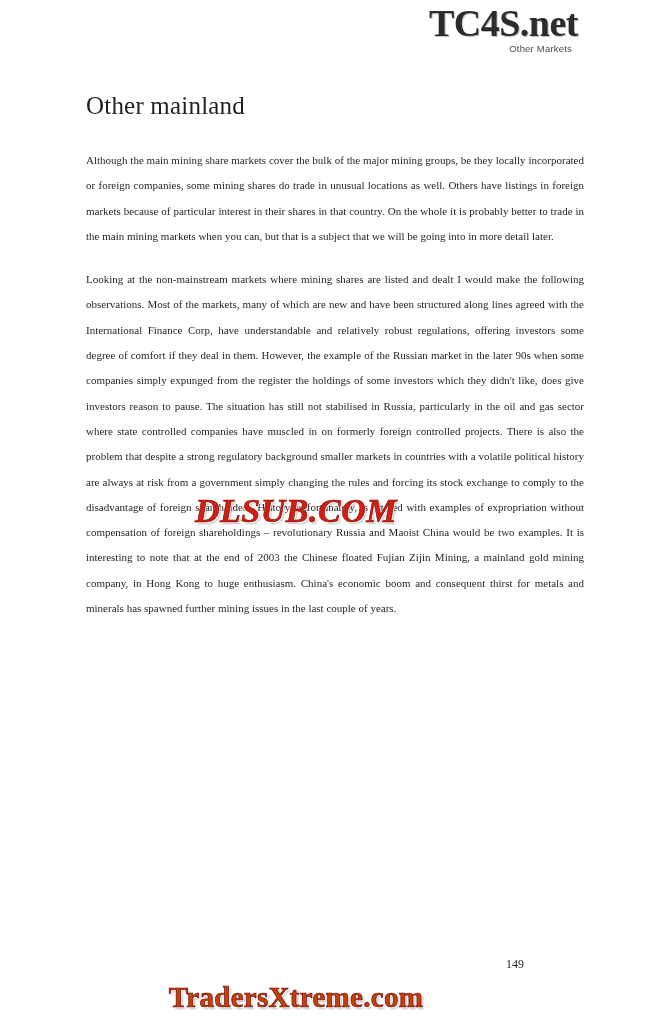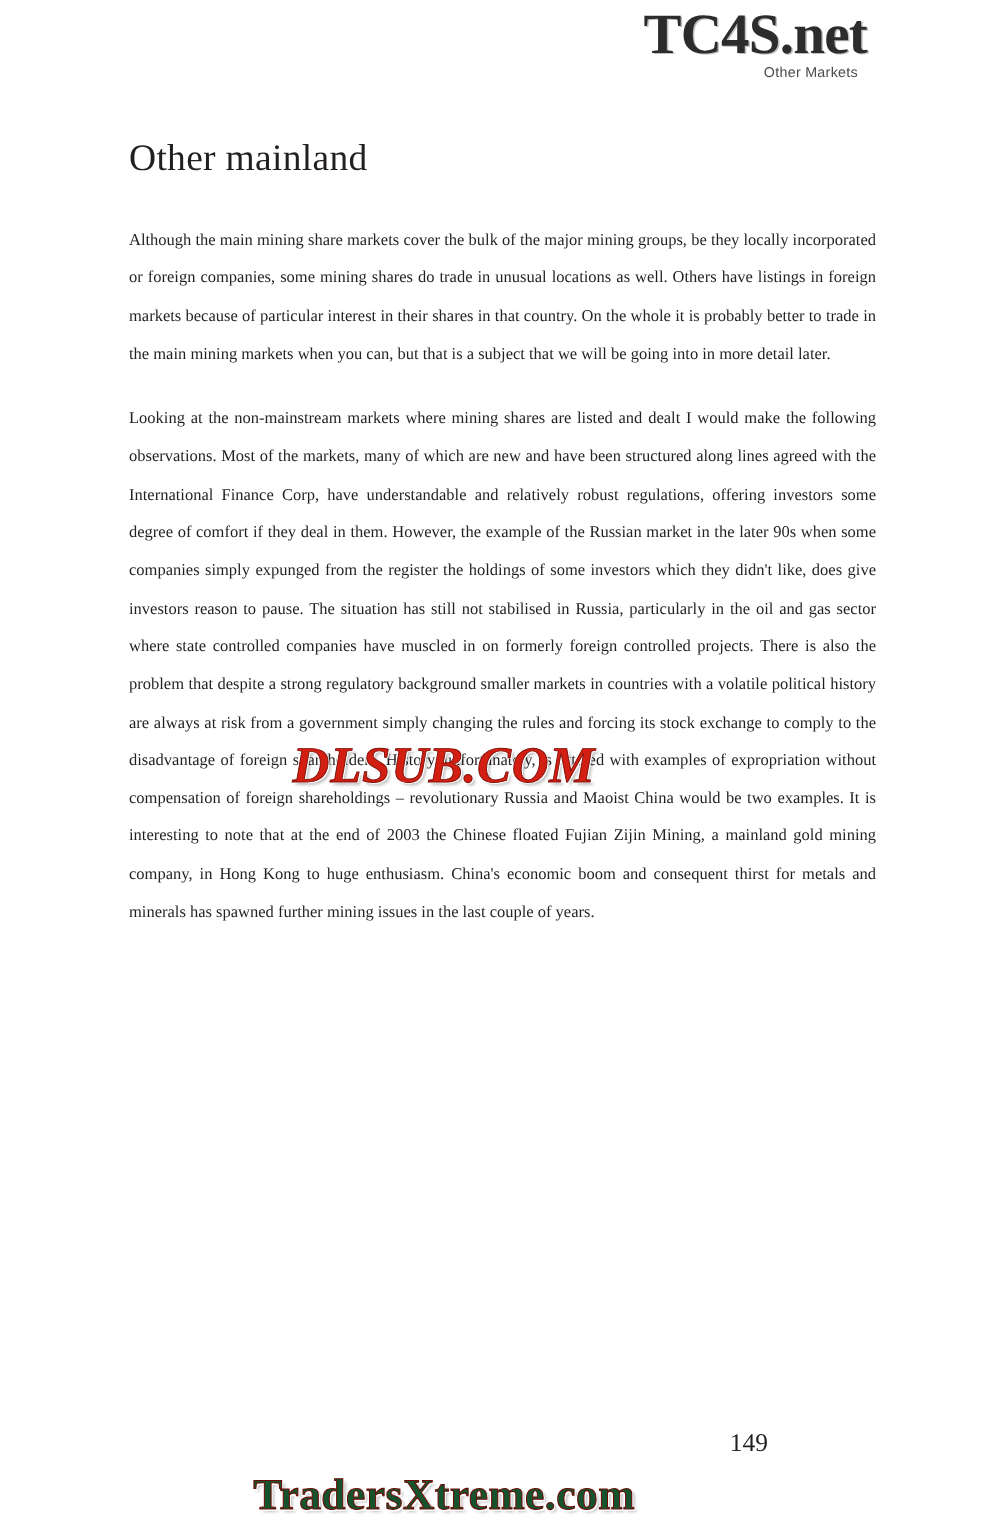--- a/index.html
+++ b/index.html
@@ -92,39 +92,39 @@
        1px 1px 0 #ffffff,
       -1px 1px 0 #ffffff,
        2px 2px 2px rgba(0,0,0,0.25);
     white-space: nowrap;
     pointer-events: none;
   }
 
   
   .page-number {
     position: absolute;
-    right: 80px;
+    right: 68px;
     bottom: 52px;
     font-family: "Liberation Serif", serif;
-    font-size: 17px;
+    font-size: 12px;
     color: #231f20;
     margin-top: 16px;
   }
 
   
   .footer-mark {
     position: absolute;
     left: 50%;
     bottom: 10px;
     transform: translateX(-50%);
     font-family: "Liberation Serif", serif;
     font-weight: bold;
     font-size: 29px;
     letter-spacing: 0.3px;
-    color: #14532d;
+    color: #c2410c;
     -webkit-text-stroke: 0.7px #6e0a05;
     text-shadow:
        1px 1px 0 #ffffff,
       -1px 1px 0 #ffffff,
        2px 2px 2px rgba(0,0,0,0.25);
     white-space: nowrap;
   }
 </style>
 </head>
 <body>

